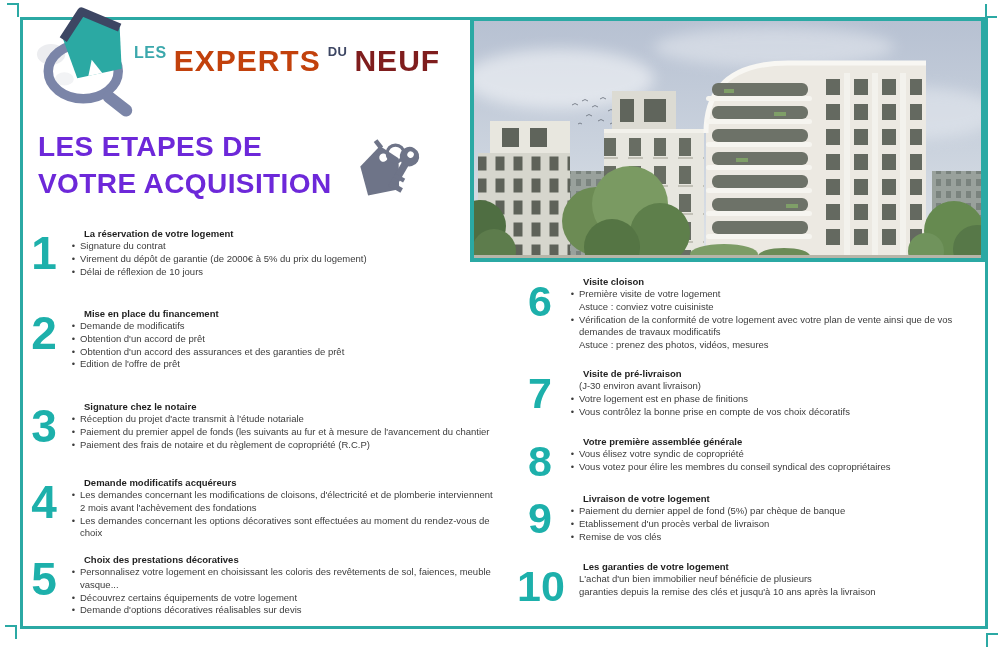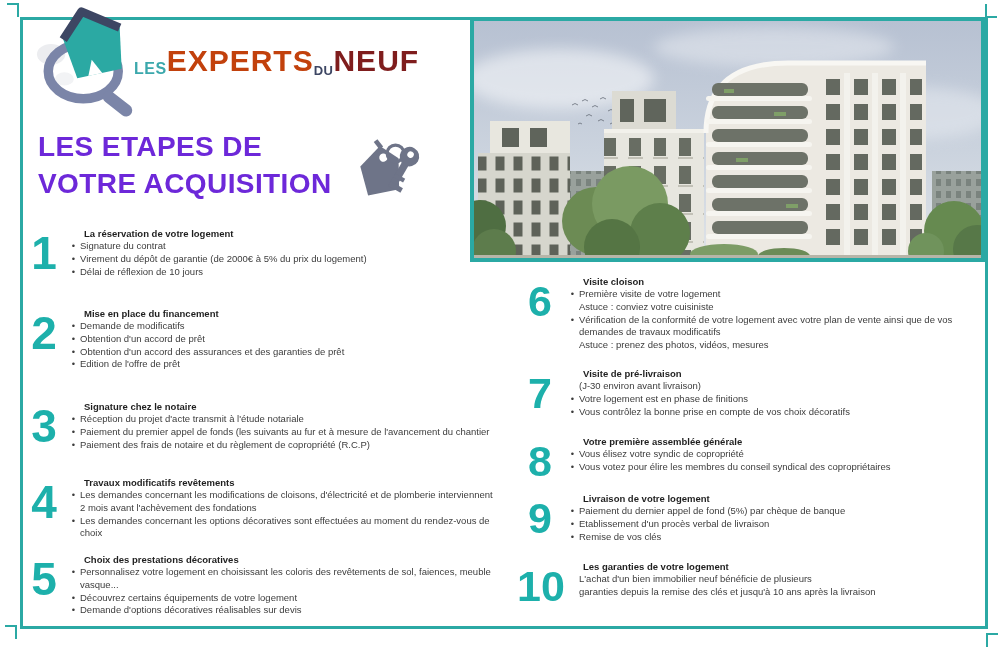--- a/index.html
+++ b/index.html
@@ -10,21 +10,21 @@
   .frame{position:absolute;left:20px;top:17px;width:962px;height:606px;
          border:3px solid #2BA9A4;}
   .corner{position:absolute;width:10px;height:12px;}
   .corner.tl{left:7px;top:3px;border-top:2.5px solid #2BA9A4;border-right:2.5px solid #2BA9A4;}
   .corner.tr{left:985px;top:4px;border-left:2.5px solid #2BA9A4;border-bottom:2.5px solid #2BA9A4;}
   .corner.bl{left:5px;top:625px;border-top:2.5px solid #2BA9A4;border-right:2.5px solid #2BA9A4;}
   .corner.br{left:986px;top:633px;border-top:2.5px solid #2BA9A4;border-left:2.5px solid #2BA9A4;}
 
   
   .logo-icon{position:absolute;left:36px;top:2px;width:104px;height:116px;}
-  .logo-text{position:absolute;left:134px;top:44px;display:flex;align-items:flex-end;
+  .logo-text{position:absolute;left:134px;top:44px;display:flex;align-items:flex-start;gap:7px;
              font-weight:bold;white-space:nowrap;}
   .logo-text .w-les{font-size:16px;color:#3BA8AC;letter-spacing:.5px;}
   .logo-text .w-experts{font-size:30px;color:#c2410c;letter-spacing:1px;}
   .logo-text .w-du{font-size:13px;color:#3D4663;letter-spacing:.5px;}
   .logo-text .w-neuf{font-size:30px;color:#7f1d1d;letter-spacing:1px;}
 
   
   .title{position:absolute;left:38px;top:128px;font-size:28px;line-height:37px;
          font-weight:bold;color:#6d28d9;letter-spacing:.4px;}
 
@@ -288,21 +288,21 @@
           </div>
           <div class="row">
             <span class="dot">•</span>
             <span class="txt">Paiement des frais de notaire et du règlement de copropriété (R.C.P)</span>
           </div>
         </div>
       </article>
       <article class="step left s4">
         <div class="num">4</div>
         <div class="content">
-          <div class="heading">Travaux modificatifs revêtements</div>
+          <div class="heading">Demande modificatifs acquéreurs</div>
           <div class="row">
             <span class="dot">•</span>
             <span class="txt">Les demandes concernant les modifications de cloisons, d'électricité et de plomberie interviennent 2 mois avant l'achèvement des fondations</span>
           </div>
           <div class="row">
             <span class="dot">•</span>
             <span class="txt">Les demandes concernant les options décoratives sont effectuées au moment du rendez-vous de choix</span>
           </div>
         </div>
       </article>

